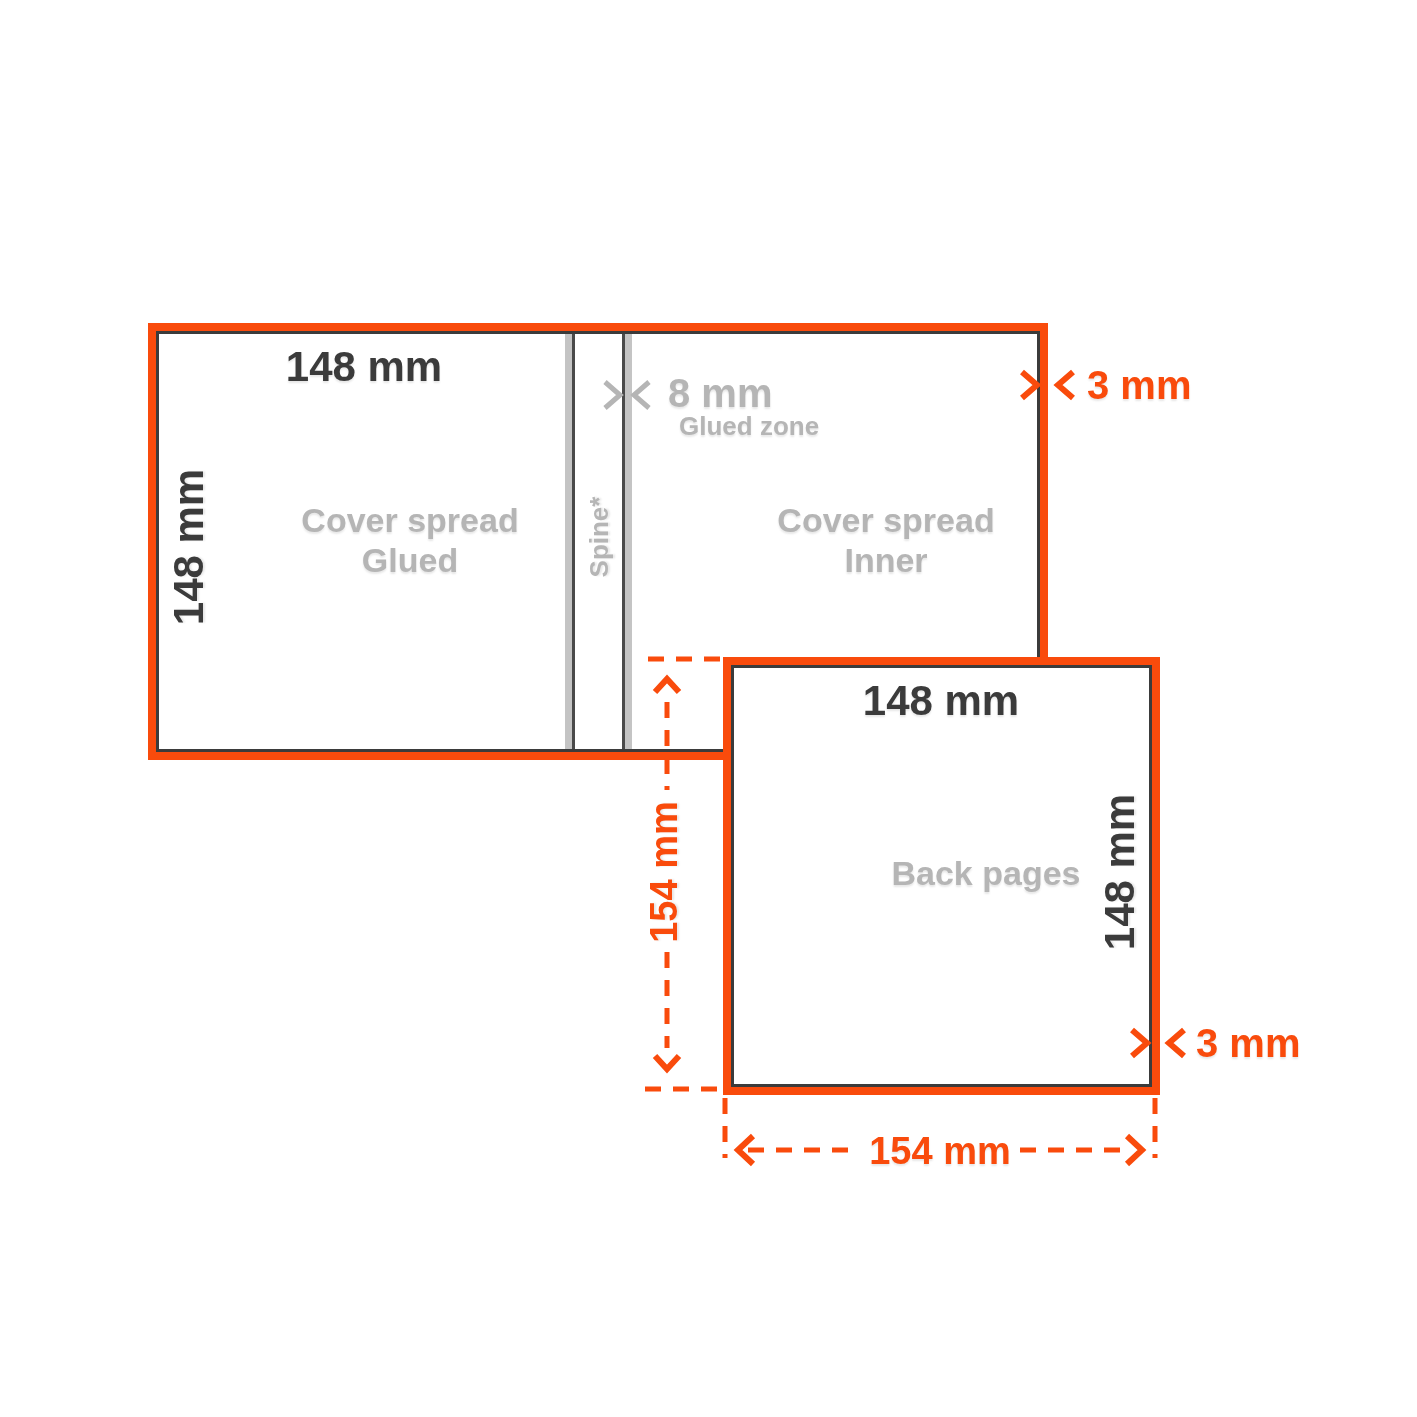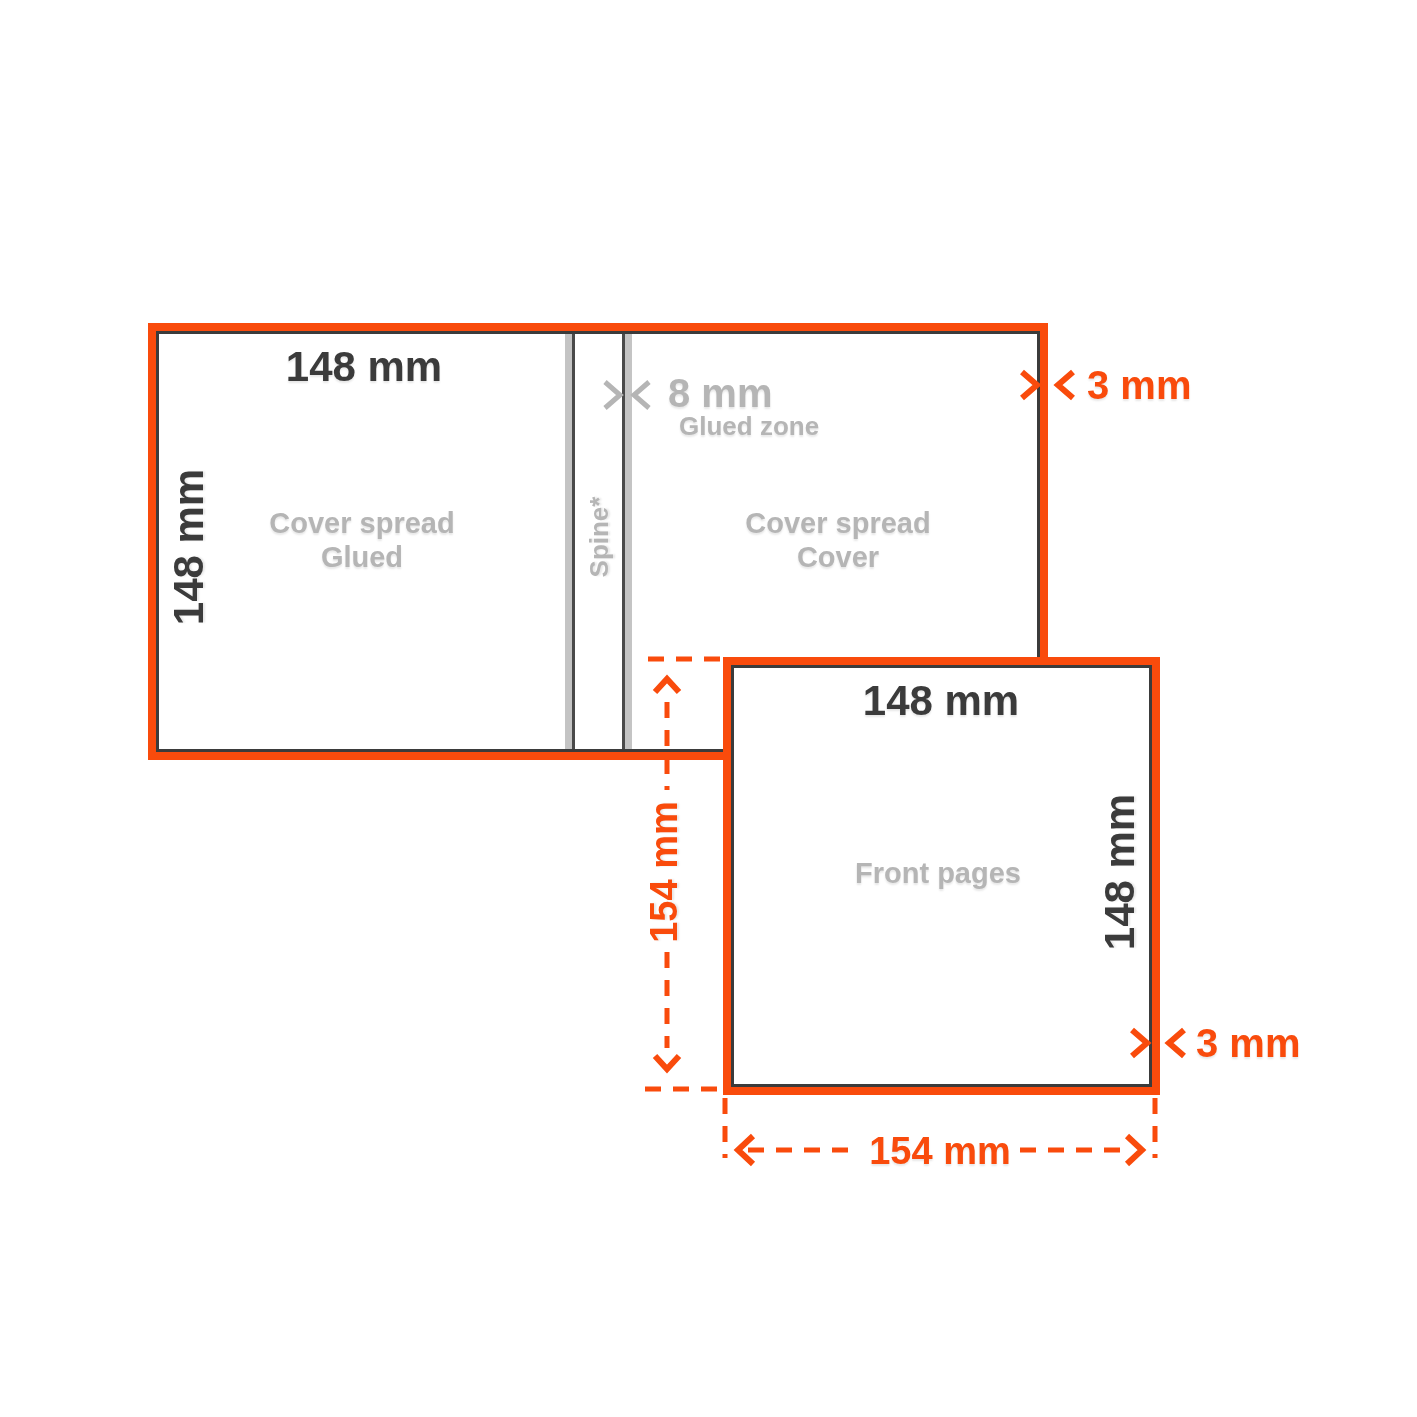--- a/index.html
+++ b/index.html
@@ -10,21 +10,21 @@
   .abs{position:absolute;box-sizing:border-box;}
   .lbl{position:absolute;transform:translate(-50%,-50%);white-space:nowrap;text-align:center;}
   .lbl-rot{position:absolute;transform:translate(-50%,-50%) rotate(-90deg);white-space:nowrap;}
   .lbl-left{position:absolute;transform:translate(0,-50%);white-space:nowrap;}
   .dark{color:#3B3B3B;}
   .muted{color:#B5B5B5;}
   .orange{color:#F94B0C;}
   .f42{font-size:42px;}
   .f40{font-size:40px;}
   .f38{font-size:38px;}
-  .f27{font-size:29px;line-height:1.18;}
+  .f27{font-size:34px;line-height:1.18;margin-left:48px;}
   .f26{font-size:26px;}
   .soft{text-shadow:0 2px 2px rgba(60,60,60,0.12);}
 
   
   .cover-bleed{left:148px;top:323px;width:900px;height:437px;background:#F94B0C;}
   .cover-trim{left:156px;top:331px;width:884px;height:421px;background:#ffffff;border:3px solid #3B3B3B;}
   .fold-bar{top:334px;height:415px;background:#C4C4C4;}
   .fold-bar-left{left:565px;width:10px;border-right:3px solid #4A4A4A;}
   .fold-bar-right{left:622px;width:10px;border-left:3px solid #4A4A4A;}
 
@@ -83,31 +83,31 @@
 
   <div class="lbl dark f42 soft" style="left:364px;top:367px;">148 mm</div>
   <div class="lbl-rot dark f42 soft" style="left:189px;top:547px;">148 mm</div>
 
   <div class="lbl muted f27 soft" style="left:362px;top:540px;">
     <div>Cover spread</div>
     <div>Glued</div>
   </div>
   <div class="lbl muted f27 soft" style="left:838px;top:540px;">
     <div>Cover spread</div>
-    <div>Cover</div>
+    <div>Inner</div>
   </div>
 
   <div class="lbl-rot muted f26 soft" style="left:599px;top:537px;">Spine*</div>
 
   <div class="lbl-left muted f40 soft" style="left:668px;top:393px;">8 mm</div>
   <div class="lbl-left muted f26 soft" style="left:671px;top:426px;margin-left:8px;">Glued zone</div>
 
   <div class="lbl-left orange f40 soft" style="left:1087px;top:385px;">3 mm</div>
 
   <div class="lbl dark f42 soft" style="left:941px;top:701px;">148 mm</div>
   <div class="lbl-rot dark f42 soft" style="left:1120px;top:872px;">148 mm</div>
-  <div class="lbl muted f27 soft" style="left:938px;top:873px;">Front pages</div>
+  <div class="lbl muted f27 soft" style="left:938px;top:873px;">Back pages</div>
   <div class="lbl-left orange f40 soft" style="left:1196px;top:1043px;">3 mm</div>
 
   <div class="lbl-rot orange f38 soft" style="left:664px;top:872px;">154 mm</div>
   <div class="lbl orange f38 soft" style="left:940px;top:1151px;">154 mm</div>
 
 </div>
 
 </body></html>

